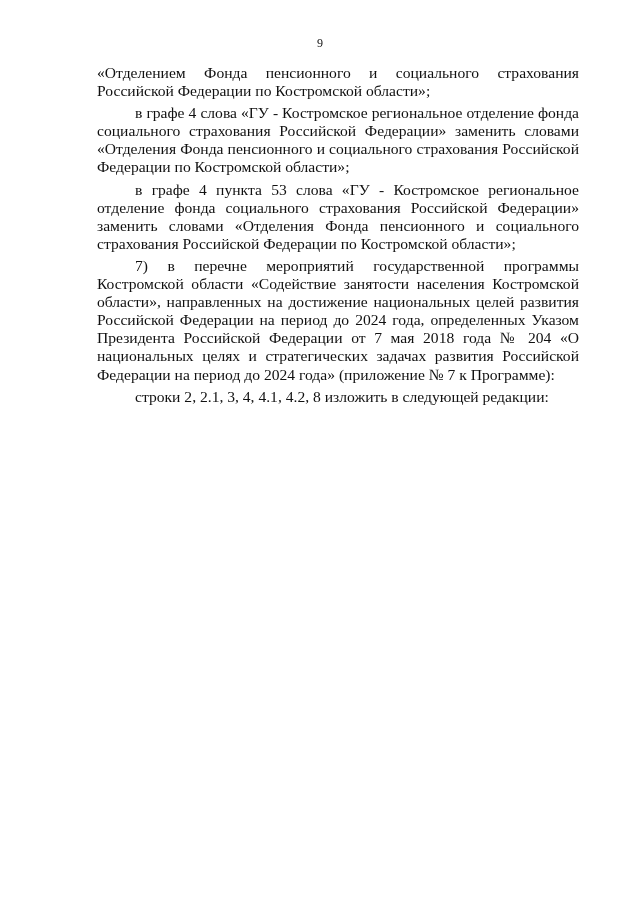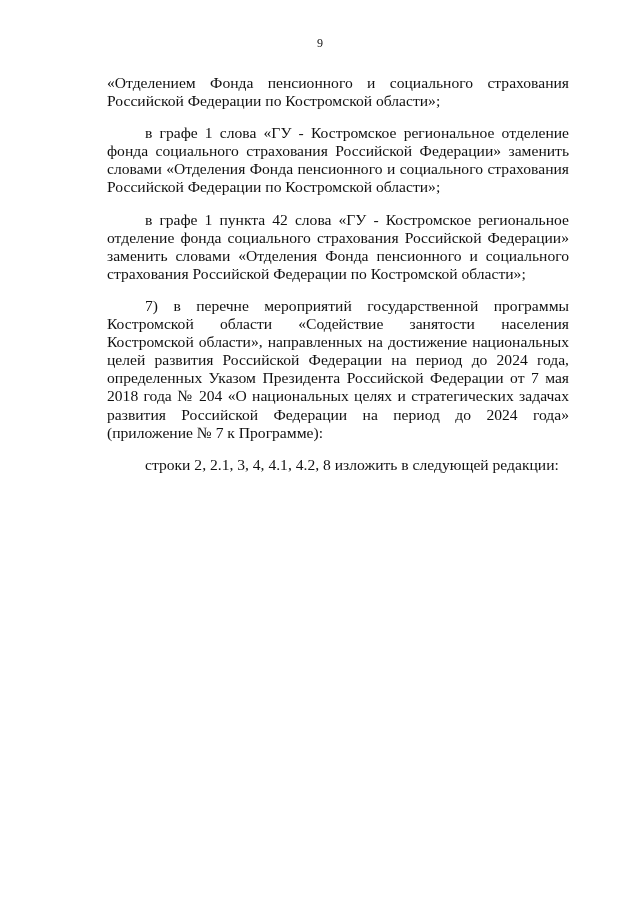--- a/index.html
+++ b/index.html
@@ -9,28 +9,28 @@
       font-family: "Liberation Serif", "DejaVu Serif", serif; color: #111;
     }
     .page-number {
       position: absolute; top: 36px; left: 0; width: 640px; text-align: center;
       font-size: 12px;
     }
     .body-text {
       position: absolute; left: 93px; top: 60px; width: 490px;
       font-size: 15.6px; line-height: 18.1px;
     }
-    .para { margin: 14px; text-align: justify; text-align-last: left; }
+    .para { margin: 4px; text-align: justify; text-align-last: left; }
     .para.indent { text-indent: 38px; }
   </style>
 </head>
 <body>
 
 <div class="page">
   <div class="page-number">9</div>
   <div class="body-text">
     <p class="para">«Отделением Фонда пенсионного и социального страхования Российской Федерации по Костромской области»;</p>
-    <p class="para indent">в графе 1 слова «ГУ - Костромское региональное отделение фонда социального страхования Российской Федерации» заменить словами «Отделения Фонда пенсионного и социального страхования Российской Федерации по Костромской области»;</p>
-    <p class="para indent">в графе 1 пункта 42 слова «ГУ - Костромское региональное отделение фонда социального страхования Российской Федерации» заменить словами «Отделения Фонда пенсионного и социального страхования Российской Федерации по Костромской области»;</p>
+    <p class="para indent">в графе 4 слова «ГУ - Костромское региональное отделение фонда социального страхования Российской Федерации» заменить словами «Отделения Фонда пенсионного и социального страхования Российской Федерации по Костромской области»;</p>
+    <p class="para indent">в графе 4 пункта 53 слова «ГУ - Костромское региональное отделение фонда социального страхования Российской Федерации» заменить словами «Отделения Фонда пенсионного и социального страхования Российской Федерации по Костромской области»;</p>
     <p class="para indent">7) в перечне мероприятий государственной программы Костромской области «Содействие занятости населения Костромской области», направленных на достижение национальных целей развития Российской Федерации на период до 2024 года, определенных Указом Президента Российской Федерации от 7 мая 2018 года № 204 «О национальных целях и стратегических задачах развития Российской Федерации на период до 2024 года» (приложение № 7 к Программе):</p>
     <p class="para indent">строки 2, 2.1, 3, 4, 4.1, 4.2, 8 изложить в следующей редакции:</p>
   </div>
 </div>
 
 </body></html>

